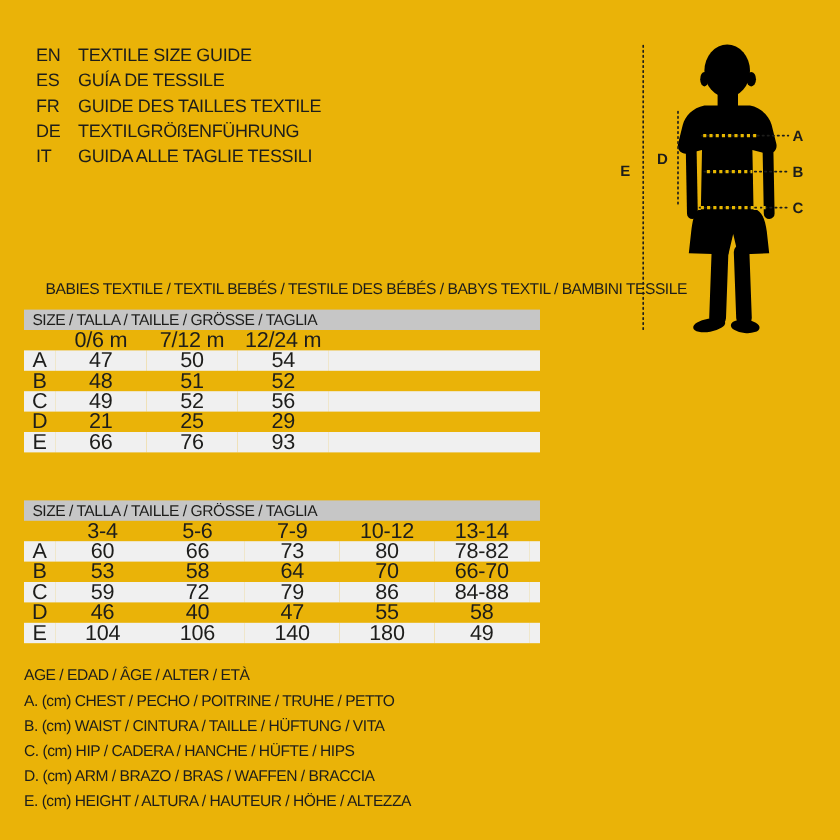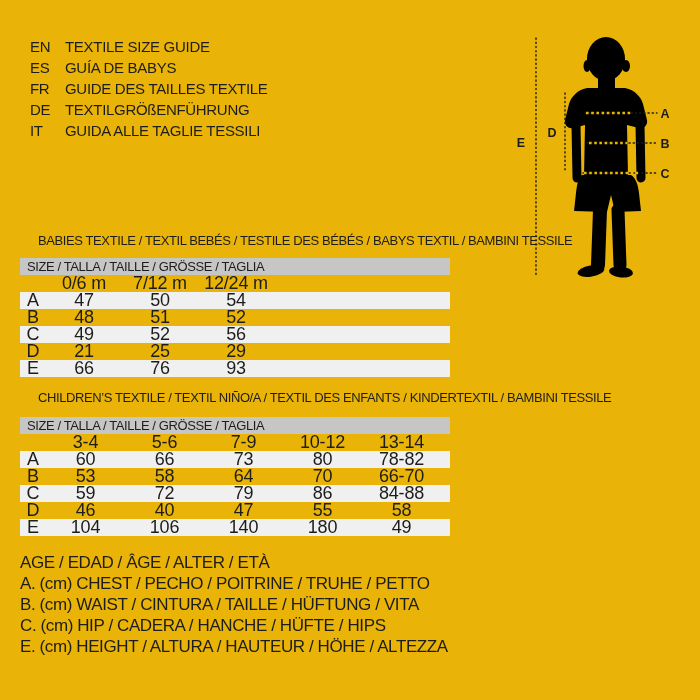--- a/index.html
+++ b/index.html
@@ -29,41 +29,41 @@
   table.size-table td { height:17px; line-height:17px; padding:0; text-align:center; }
   td.rl { text-align:left; padding-left:4px; }
   tr.stripe { background:#f0f0f0; }
   col.c-label { width:26px; }
   col.c-b { width:76px; }
   col.c-c { width:79px; }
   col.c-fill { width:auto; }
 
   
   .legend { position:absolute; left:20px; top:552px; }
-  .legend-line { height:21px; line-height:21px; font-size:17px; letter-spacing:-0.4px; white-space:nowrap; }
+  .legend-line { height:21px; line-height:21px; font-size:13px; letter-spacing:-0.4px; white-space:nowrap; }
 
   
   .figure { position:absolute; left:505px; top:25px; }
   .sil { fill:#000; }
   .dot { stroke:#1d1d1b; stroke-width:1.4; stroke-dasharray:1.2 3; stroke-linecap:round; fill:none; }
   .ydot { stroke:#e8b800; stroke-width:2.6; stroke-dasharray:2.6 2.6; fill:none; }
   .mlabel { font-family:"Liberation Sans", sans-serif; font-size:12.5px; font-weight:bold;
             fill:#1d1d1b; text-anchor:middle; }
 </style>
 </head>
 <body>
 
 <div class="sheet">
 
   <div class="langs">
     <div class="lang-row">
       <span class="lang-code">EN</span><span class="lang-title">TEXTILE SIZE GUIDE</span>
     </div>
     <div class="lang-row">
-      <span class="lang-code">ES</span><span class="lang-title">GUÍA DE BABYS</span>
+      <span class="lang-code">ES</span><span class="lang-title">GUÍA DE TESSILE</span>
     </div>
     <div class="lang-row">
       <span class="lang-code">FR</span><span class="lang-title">GUIDE DES TAILLES TEXTILE</span>
     </div>
     <div class="lang-row">
       <span class="lang-code">DE</span><span class="lang-title">TEXTILGRÖßENFÜHRUNG</span>
     </div>
     <div class="lang-row">
       <span class="lang-code">IT</span><span class="lang-title">GUIDA ALLE TAGLIE TESSILI</span>
     </div>
@@ -157,21 +157,20 @@
           <td class="rl">E</td>
           <td>66</td>
           <td>76</td>
           <td>93</td>
           <td></td>
         </tr>
       </tbody>
     </table>
   </div>
 
-  <div class="section-title children-title">CHILDREN’S TEXTILE / TEXTIL NIÑO/A / TEXTIL DES ENFANTS / KINDERTEXTIL / BAMBINI TESSILE</div>
 
   <div class="tblwrap tbl-children">
     <div class="size-bar">SIZE / TALLA / TAILLE / GRÖSSE / TAGLIA</div>
     <table class="size-table">
       <colgroup>
           <col class="c-label">
           <col class="c-c">
           <col class="c-c">
           <col class="c-c">
           <col class="c-c">
@@ -235,16 +234,17 @@
         </tr>
       </tbody>
     </table>
   </div>
 
   <div class="legend">
     <div class="legend-line">AGE / EDAD / ÂGE / ALTER / ETÀ</div>
     <div class="legend-line">A. (cm) CHEST / PECHO / POITRINE / TRUHE / PETTO</div>
     <div class="legend-line">B. (cm) WAIST / CINTURA / TAILLE / HÜFTUNG / VITA</div>
     <div class="legend-line">C. (cm) HIP / CADERA / HANCHE / HÜFTE / HIPS</div>
+    <div class="legend-line">D. (cm) ARM / BRAZO / BRAS / WAFFEN / BRACCIA</div>
     <div class="legend-line">E. (cm) HEIGHT / ALTURA / HAUTEUR / HÖHE / ALTEZZA</div>
   </div>
 
 </div>
 
 </body></html>

